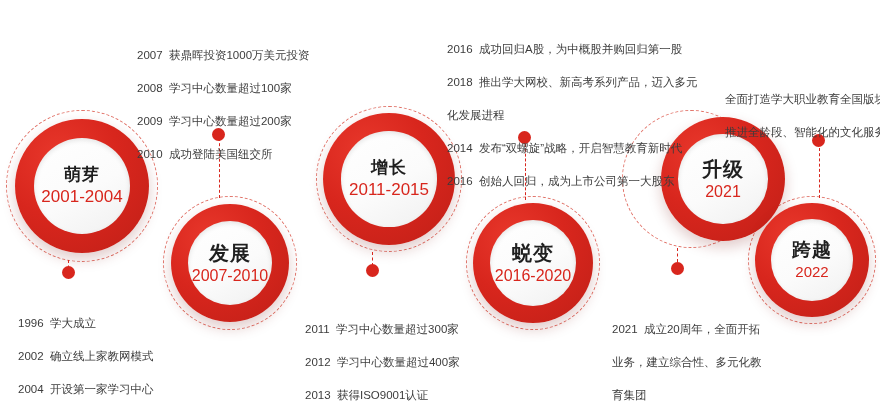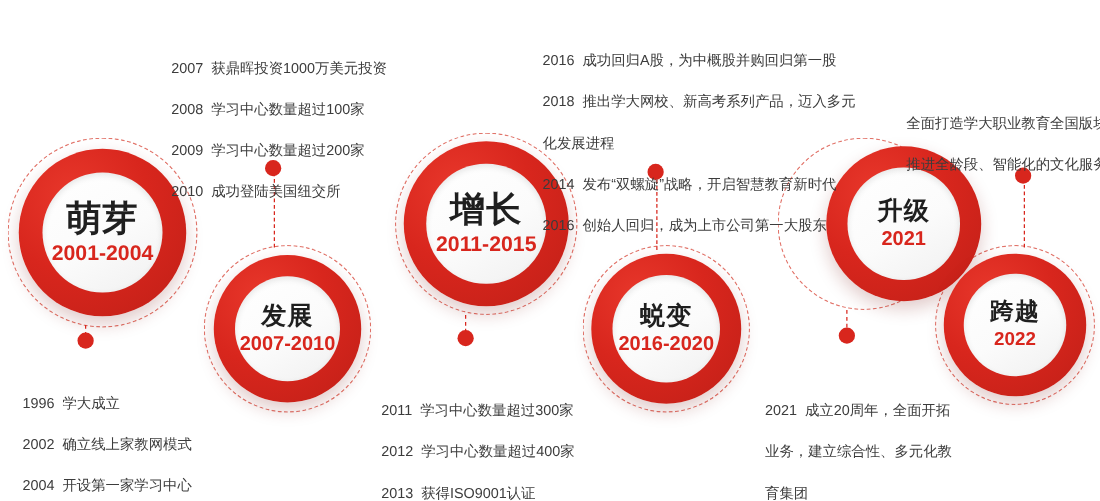--- a/index.html
+++ b/index.html
@@ -51,27 +51,27 @@
     height: 72%;
   }
   .node .n-title {
     color: #1f1f1f;
     font-weight: bold;
     letter-spacing: 1px;
     line-height: 1.1;
   }
   .node .n-years {
     color: #d8261d;
-    font-weight: bold;
+    font-weight: normal;
     line-height: 1.1;
     margin-top: 3px;
   }
 
   
-  .node.big  .n-title { font-size: 28px; }
+  .node.big  .n-title { font-size: 17px; }
   .node.big  .n-years { font-size: 17px; }
   .node.mid  .n-title { font-size: 20px; }
   .node.mid  .n-years { font-size: 16px; }
   .node.sm   .n-title { font-size: 19px; }
   .node.sm   .n-years { font-size: 15px; }
 
   
   .dot {
     position: absolute;
     width: 13px;
@@ -181,21 +181,21 @@
   </div>
 
   <div class="tblock" style="left:305px; top:304px;">
     <div class="row">2011  学习中心数量超过300家</div>
     <div class="row">2012  学习中心数量超过400家</div>
     <div class="row">2013  获得ISO9001认证</div>
     
     
   </div>
 
-  <div class="tblock" style="left:434px; top:24px;">
+  <div class="tblock" style="left:447px; top:24px;">
     <div class="row">2016  成功回归A股，为中概股并购回归第一股</div>
     <div class="row">2018  推出学大网校、新高考系列产品，迈入多元</div>
     <div class="row">化发展进程</div>
     <div class="row">2014  发布“双螺旋”战略，开启智慧教育新时代</div>
     <div class="row">2016  创始人回归，成为上市公司第一大股东</div>
   </div>
 
   <div class="tblock" style="left:612px; top:304px;">
     <div class="row">2021  成立20周年，全面开拓</div>
     <div class="row">业务，建立综合性、多元化教</div>

